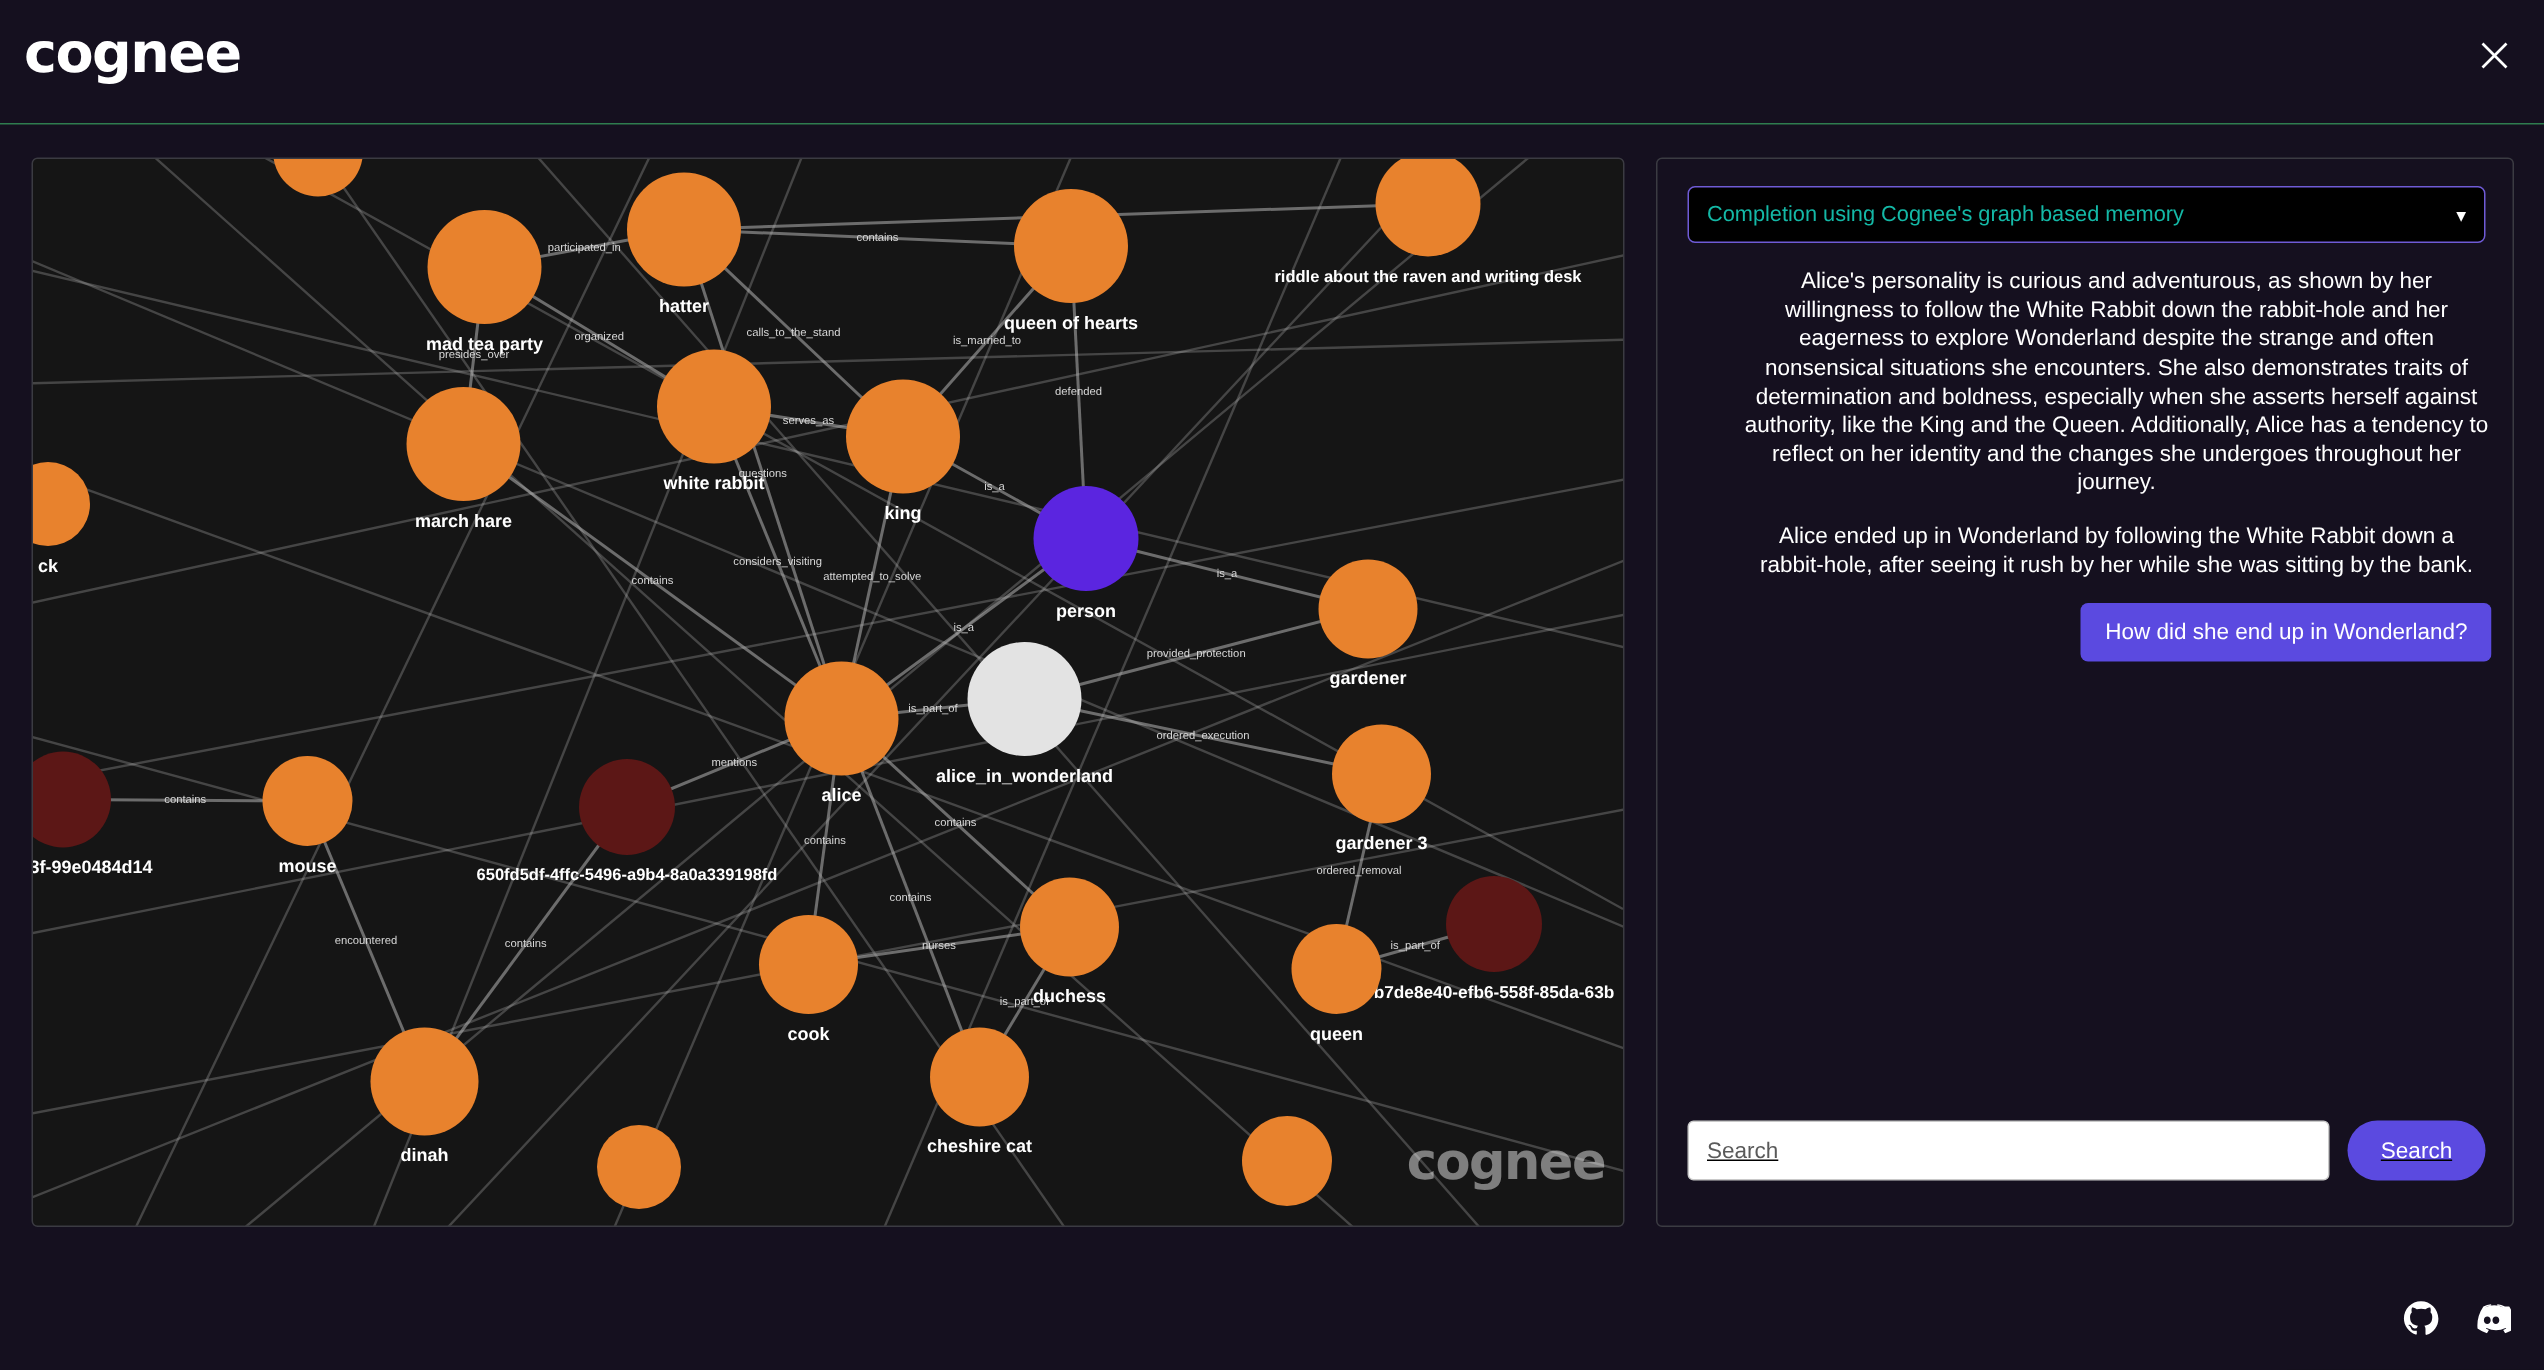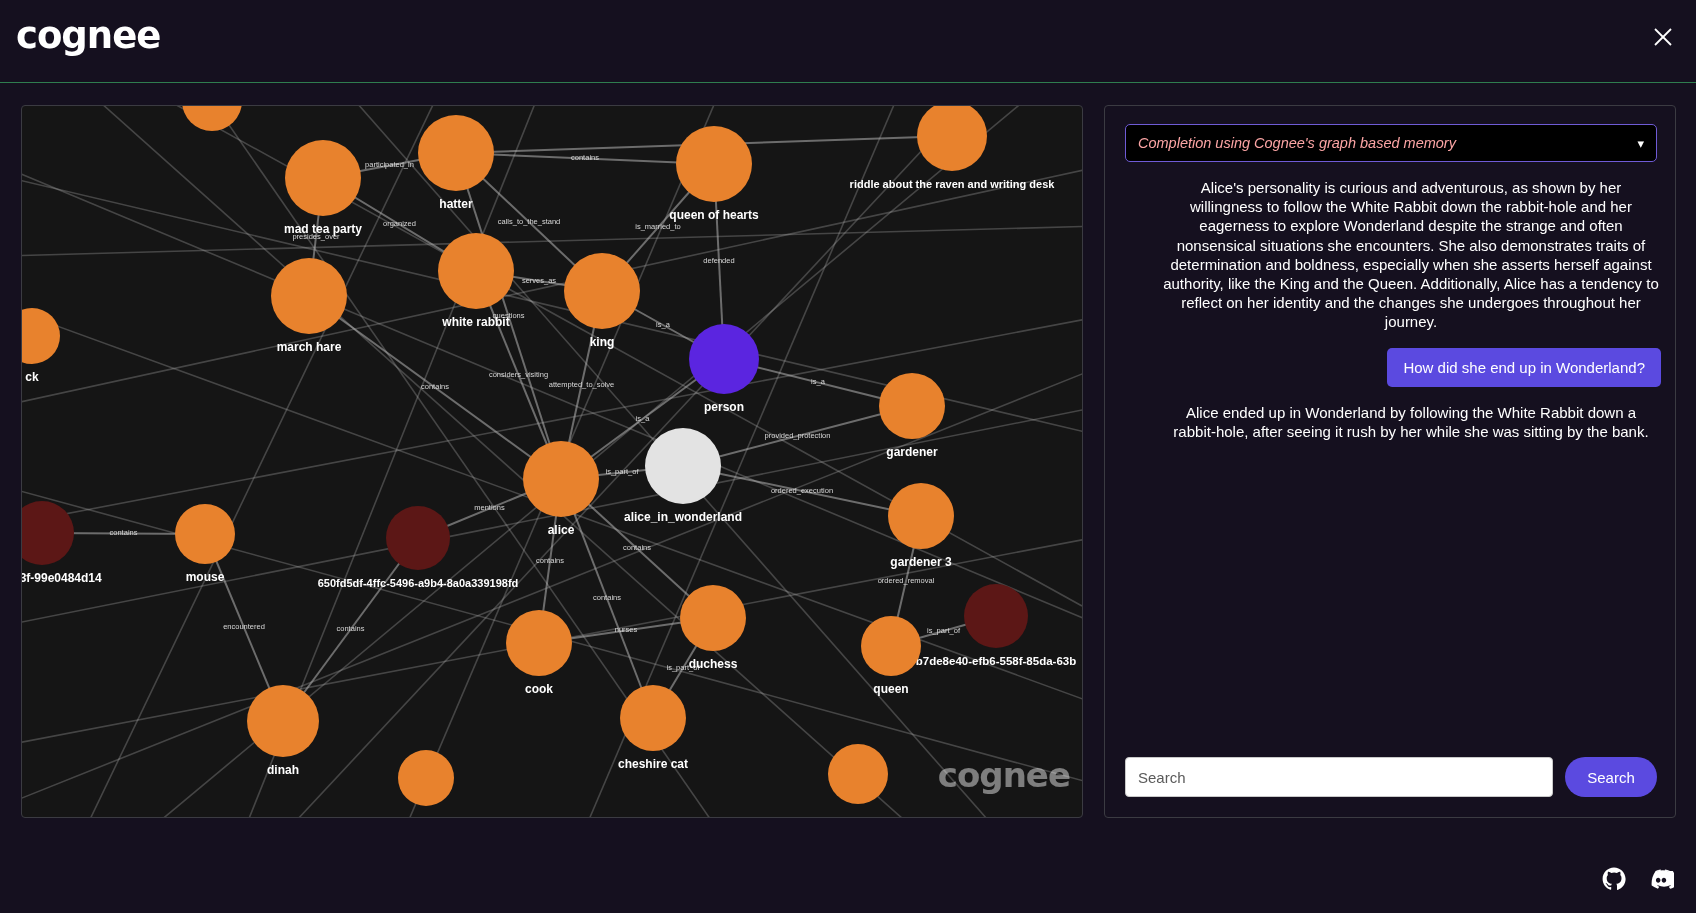--- a/index.html
+++ b/index.html
@@ -97,27 +97,26 @@
     left: 20px; top: 18px;
     width: 532px; height: 38px;
     background: #000000;
     border: 1px solid #6f5bd6;
     border-radius: 5px;
     display: flex; align-items: center;
     padding: 0 12px;
     cursor: pointer;
   }
   .select-label {
-    color: #fca5a5;
+    color: #14b8a6;
     font-size: 14.5px;
     flex: 1;
     white-space: nowrap;
     overflow: hidden;
     text-overflow: ellipsis;
-    font-style: italic;
   }
   .chevron {
     color: #ffffff;
     font-size: 13px;
     margin-left: 8px;
   }
 
   .messages {
     position: absolute;
     left: 16px; top: 72px;
@@ -143,22 +142,23 @@
     line-height: 1.28;
     text-align: center;
     max-width: 500px;
     padding: 0 2px;
   }
 
   .search-row {
     position: absolute;
     left: 20px; bottom: 20px;
     width: 532px; height: 50px;
-    display: flex; align-items: flex-end;
+    display: flex; align-items: flex-start;
     gap: 12px;
+    text-decoration: underline;
   }
   .search-input {
     flex: 1;
     height: 40px;
     background: #ffffff;
     border: 1px solid #c9c9c9;
     border-radius: 4px;
     color: #222;
     font-size: 15px;
     padding: 0 12px;
@@ -393,25 +393,25 @@
 
     <div class="select-wrap">
       <span class="select-label">Completion using Cognee's graph based memory</span>
       <span class="chevron">▾</span>
     </div>
 
     <div class="messages" id="messages">
         <div class="msg assistant">
           <div class="bubble-assistant">Alice's personality is curious and adventurous, as shown by her willingness to follow the White Rabbit down the rabbit-hole and her eagerness to explore Wonderland despite the strange and often nonsensical situations she encounters. She also demonstrates traits of determination and boldness, especially when she asserts herself against authority, like the King and the Queen. Additionally, Alice has a tendency to reflect on her identity and the changes she undergoes throughout her journey.</div>
         </div>
+        <div class="msg assistant">
+          <div class="bubble-assistant">Alice ended up in Wonderland by following the White Rabbit down a rabbit-hole, after seeing it rush by her while she was sitting by the bank.</div>
+        </div>
         <div class="msg user">
           <div class="bubble-user">How did she end up in Wonderland?</div>
-        </div>
-        <div class="msg assistant">
-          <div class="bubble-assistant">Alice ended up in Wonderland by following the White Rabbit down a rabbit-hole, after seeing it rush by her while she was sitting by the bank.</div>
         </div>
       </div>
 
     <div class="search-row">
       <input class="search-input" type="text" placeholder="Search" style="">
       <button class="search-btn">Search</button>
     </div>
   </div>
 
   <div class="footer-icons">

